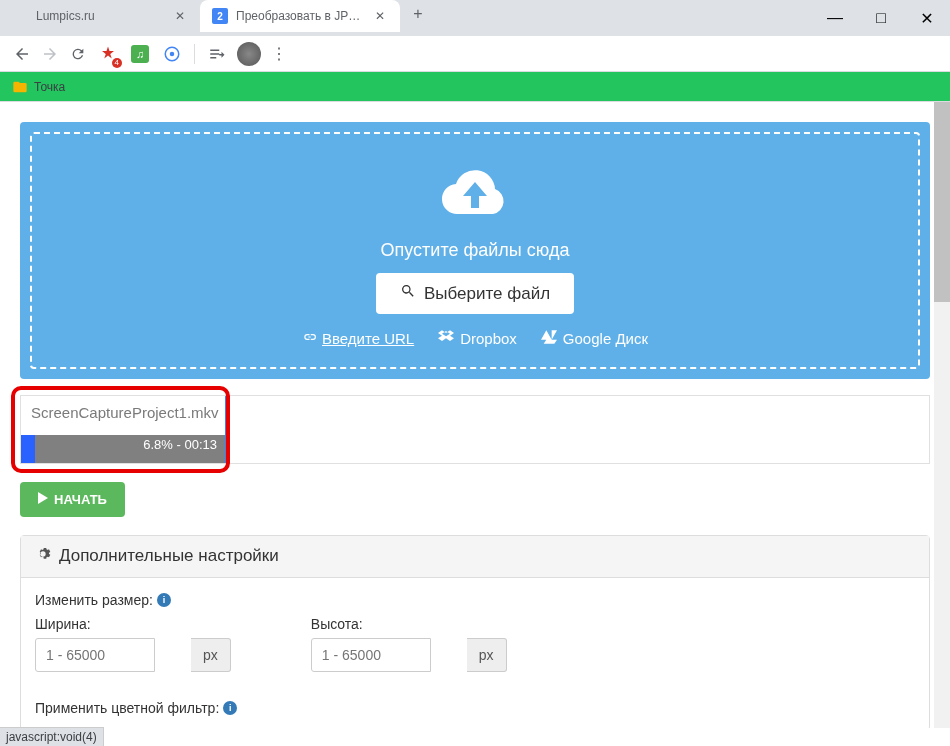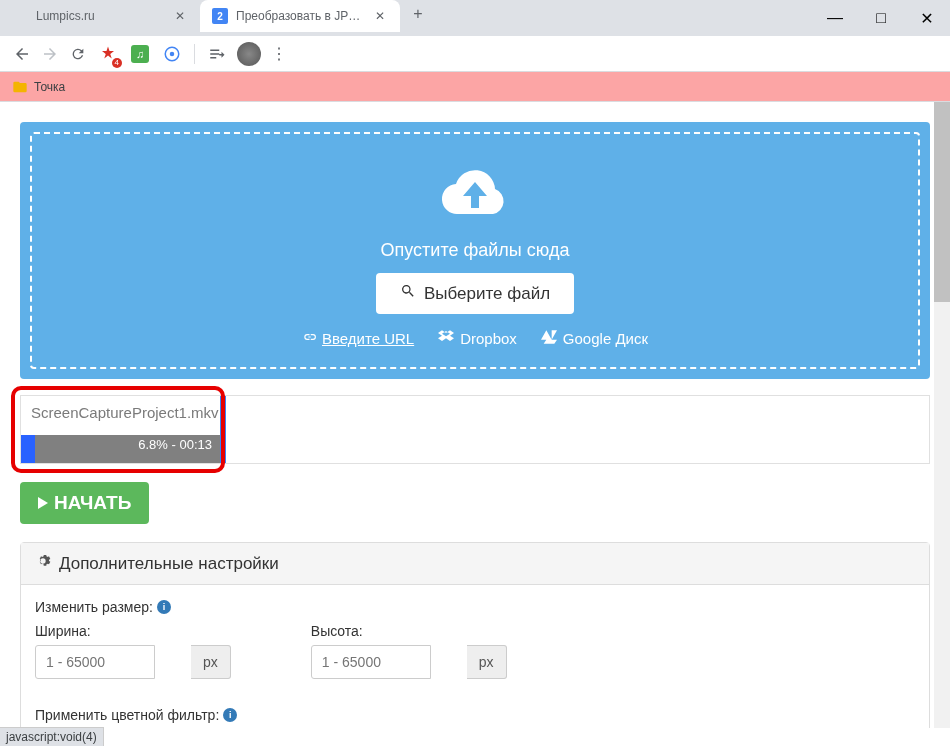--- a/index.html
+++ b/index.html
@@ -18,50 +18,50 @@
 
 .toolbar { background: #fff; height: 36px; display: flex; align-items: center; padding: 0 8px; border-bottom: 1px solid #dadce0; }
 .nav-btn { width: 28px; height: 28px; display: flex; align-items: center; justify-content: center; color: #5f6368; cursor: pointer; border-radius: 50%; }
 .nav-btn.disabled { color: #bdc1c6; }
 .addr-bar { flex: 1; height: 28px; background: #f1f3f4; border-radius: 14px; display: flex; align-items: center; padding: 0 12px; margin: 0 8px; font-size: 13px; color: #202124; }
 .lock-icon { color: #5f6368; margin-right: 8px; }
 .ext-icon { width: 28px; height: 28px; display: flex; align-items: center; justify-content: center; cursor: pointer; margin: 0 2px; position: relative; }
 .ext-badge { position: absolute; bottom: 0; right: 0; background: #d93025; color: #fff; font-size: 8px; border-radius: 6px; padding: 0 3px; line-height: 10px; }
 .avatar { width: 24px; height: 24px; border-radius: 50%; background: radial-gradient(#888, #555); margin: 0 4px; }
 
-.bookmarks { background: #fca5a5; height: 30px; display: flex; align-items: center; padding: 0 12px; border-bottom: 1px solid #dadce0; }
+.bookmarks { background: #22c55e; height: 30px; display: flex; align-items: center; padding: 0 12px; border-bottom: 1px solid #dadce0; }
 .bookmark { display: flex; align-items: center; font-size: 12px; color: #3c4043; cursor: pointer; }
 .bm-folder { width: 16px; height: 16px; margin-right: 6px; }
 
 
 .page { padding: 20px; overflow-y: auto; height: calc(746px - 36px - 36px - 30px - 18px); position: relative; }
 .scrollbar { position: absolute; right: 0; top: 102px; width: 16px; height: calc(746px - 102px - 18px); background: #f1f1f1; }
 .scrollthumb { background: #c1c1c1; width: 16px; height: 200px; }
 
 .dropzone { background: #5fb0e8; border-radius: 4px; padding: 10px; }
 .dropzone-inner { border: 2px dashed #fff; border-radius: 4px; padding: 30px 0 20px; text-align: center; color: #fff; }
 .cloud-icon { display: inline-block; }
 .drop-text { font-size: 18px; margin: 12px 0; }
 .select-btn { background: #fff; color: #333; border: none; padding: 10px 24px; font-size: 17px; border-radius: 4px; cursor: pointer; display: inline-flex; align-items: center; gap: 8px; }
 .drop-links { margin-top: 16px; display: flex; justify-content: center; gap: 24px; font-size: 15px; }
 .drop-link { color: #fff; cursor: pointer; display: inline-flex; align-items: center; gap: 6px; }
 .drop-link.underline { text-decoration: underline; }
 
 .file-row { margin-top: 16px; display: flex; align-items: stretch; border: 1px solid #e0e0e0; }
-.file-cell { position: relative; width: 205px; border-right: 6px solid #3b82f6; }
+.file-cell { position: relative; width: 205px; border-right: 1px solid #3b82f6; }
 .highlight-box { position: absolute; border: 4px solid #e60000; border-radius: 10px; top: -10px; left: -10px; right: -5px; bottom: -10px; pointer-events: none; }
 .file-name { padding: 8px 10px; color: #7a7a7a; font-size: 15px; }
 .progress-wrap { background: #808080; height: 28px; position: relative; margin: 6px 0 0 0; }
 .progress-fill { background: #2962ff; height: 100%; width: 6.8%; }
 .progress-text { position: absolute; right: 8px; top: 2px; color: #fff; font-size: 13px; }
 
-.start-btn { background: #5cb85c; color: #fff; border: none; padding: 10px 18px; font-size: 19px; font-weight: bold; border-radius: 4px; cursor: pointer; margin-top: 18px; display: inline-flex; align-items: center; gap: 6px; }
+.start-btn { background: #5cb85c; color: #fff; border: none; padding: 10px 18px; font-size: 13px; font-weight: bold; border-radius: 4px; cursor: pointer; margin-top: 18px; display: inline-flex; align-items: center; gap: 6px; }
 
 .panel { border: 1px solid #ddd; border-radius: 4px; margin-top: 18px; }
-.panel-head { background: #f5f5f5; padding: 10px 14px; font-size: 17px; color: #333; display: flex; align-items: center; gap: 8px; border-bottom: 1px solid #ddd; }
+.panel-head { background: #f5f5f5; padding: 10px 14px; font-size: 17px; color: #333; display: flex; align-items: flex-start; gap: 8px; border-bottom: 1px solid #ddd; }
 .panel-body { padding: 14px; }
 .field-row { display: flex; gap: 80px; margin-top: 8px; }
 .field-label-top { font-size: 14px; color: #333; margin-bottom: 4px; display: flex; align-items: center; gap: 4px; }
 .info-icon { width: 14px; height: 14px; background: #337ab7; color: #fff; border-radius: 50%; display: inline-flex; align-items: center; justify-content: center; font-size: 9px; font-weight: bold; }
 .field { }
 .field-label { font-size: 14px; color: #333; margin-bottom: 6px; display: block; }
 .input-group { display: flex; }
 .input-group input { border: 1px solid #ccc; padding: 8px 10px; font-size: 14px; width: 120px; border-radius: 3px 0 0 3px; }
 .input-group .unit { border: 1px solid #ccc; border-left: none; background: #eee; padding: 8px 12px; font-size: 14px; color: #555; border-radius: 0 3px 3px 0; margin-left: 36px; }
 .filter-label { margin-top: 28px; font-size: 14px; color: #333; display: flex; align-items: center; gap: 4px; }

